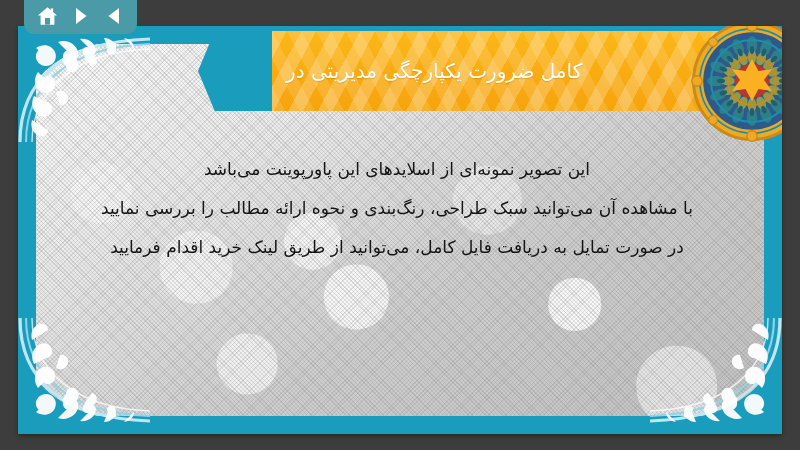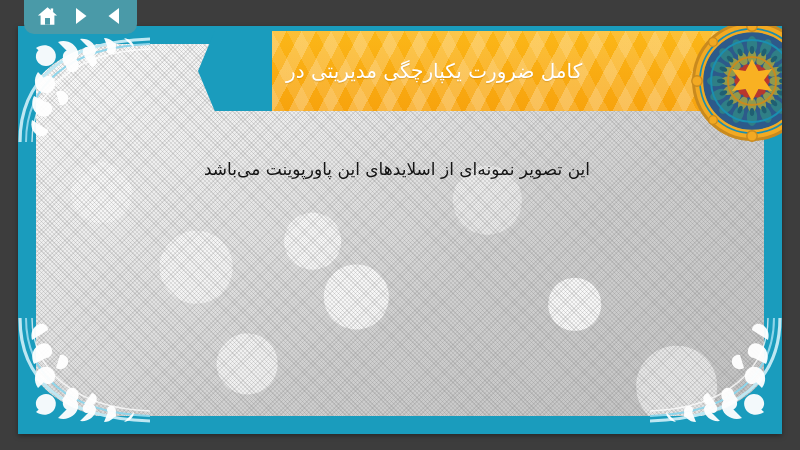--- a/index.html
+++ b/index.html
@@ -359,16 +359,18 @@
             <circle cx="101" cy="23" r="4.4"></circle>
             <circle cx="23" cy="101" r="4.4"></circle>
             <circle cx="101" cy="101" r="4.4"></circle>
           </g>
         </svg>
       </div>
     </div>
 
     <div id="body-text">
       <div class="body-line">این تصویر نمونه‌ای از اسلایدهای این پاورپوینت می‌باشد</div>
+      <div class="body-line">با مشاهده آن می‌توانید سبک طراحی، رنگ‌بندی و نحوه ارائه مطالب را بررسی نمایید</div>
+      <div class="body-line">در صورت تمایل به دریافت فایل کامل، می‌توانید از طریق لینک خرید اقدام فرمایید</div>
     </div>
 
   </div>
 </div>
 
 </body></html>

